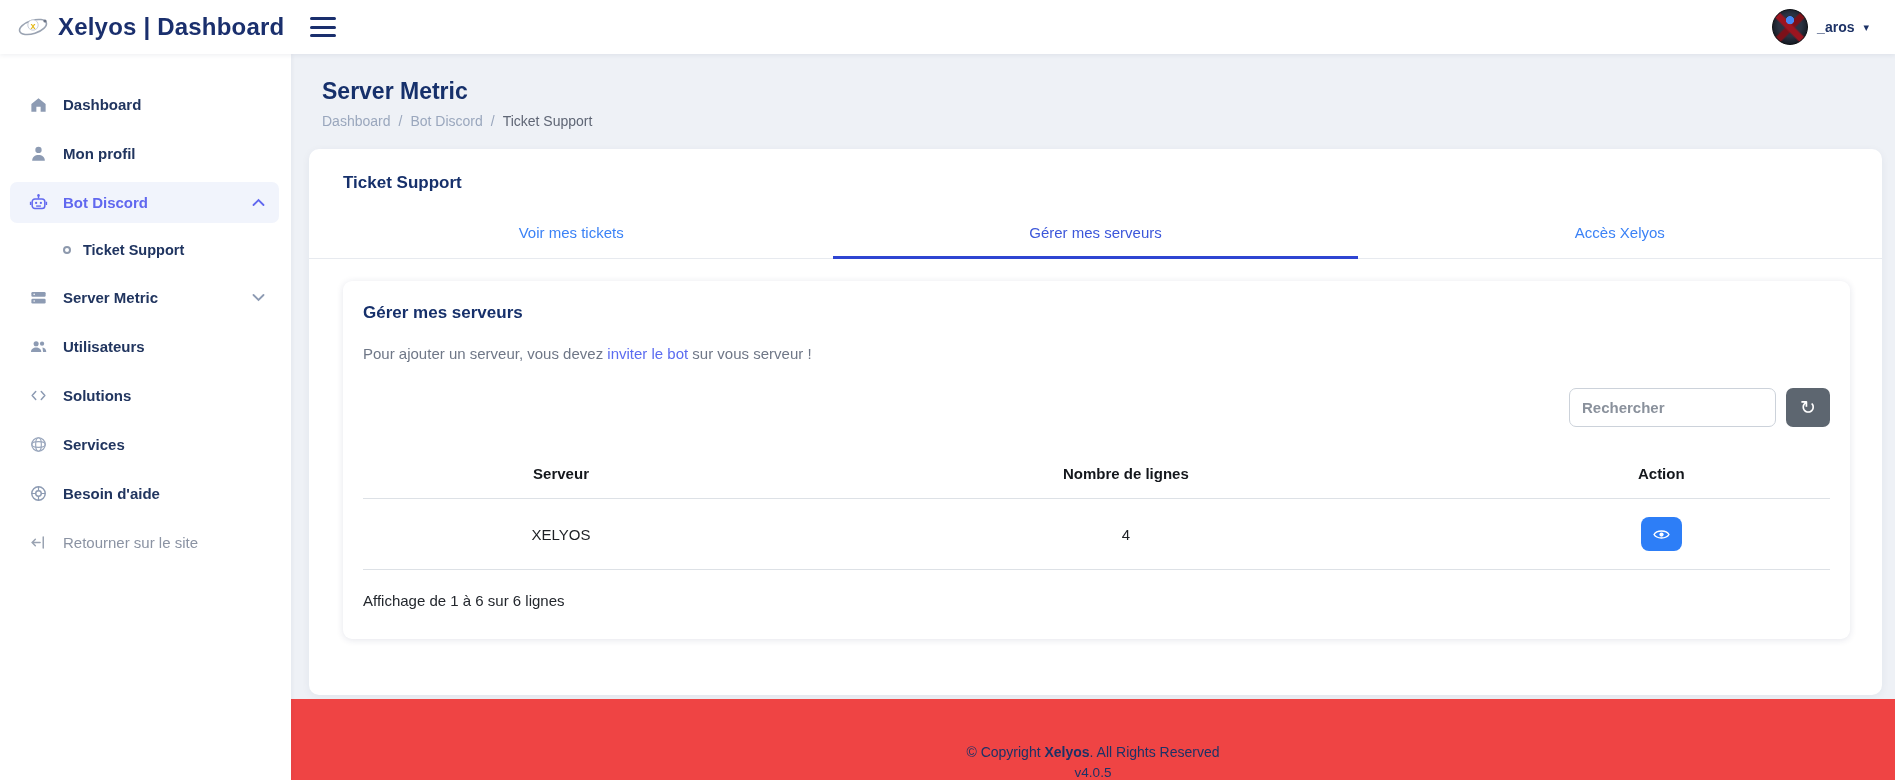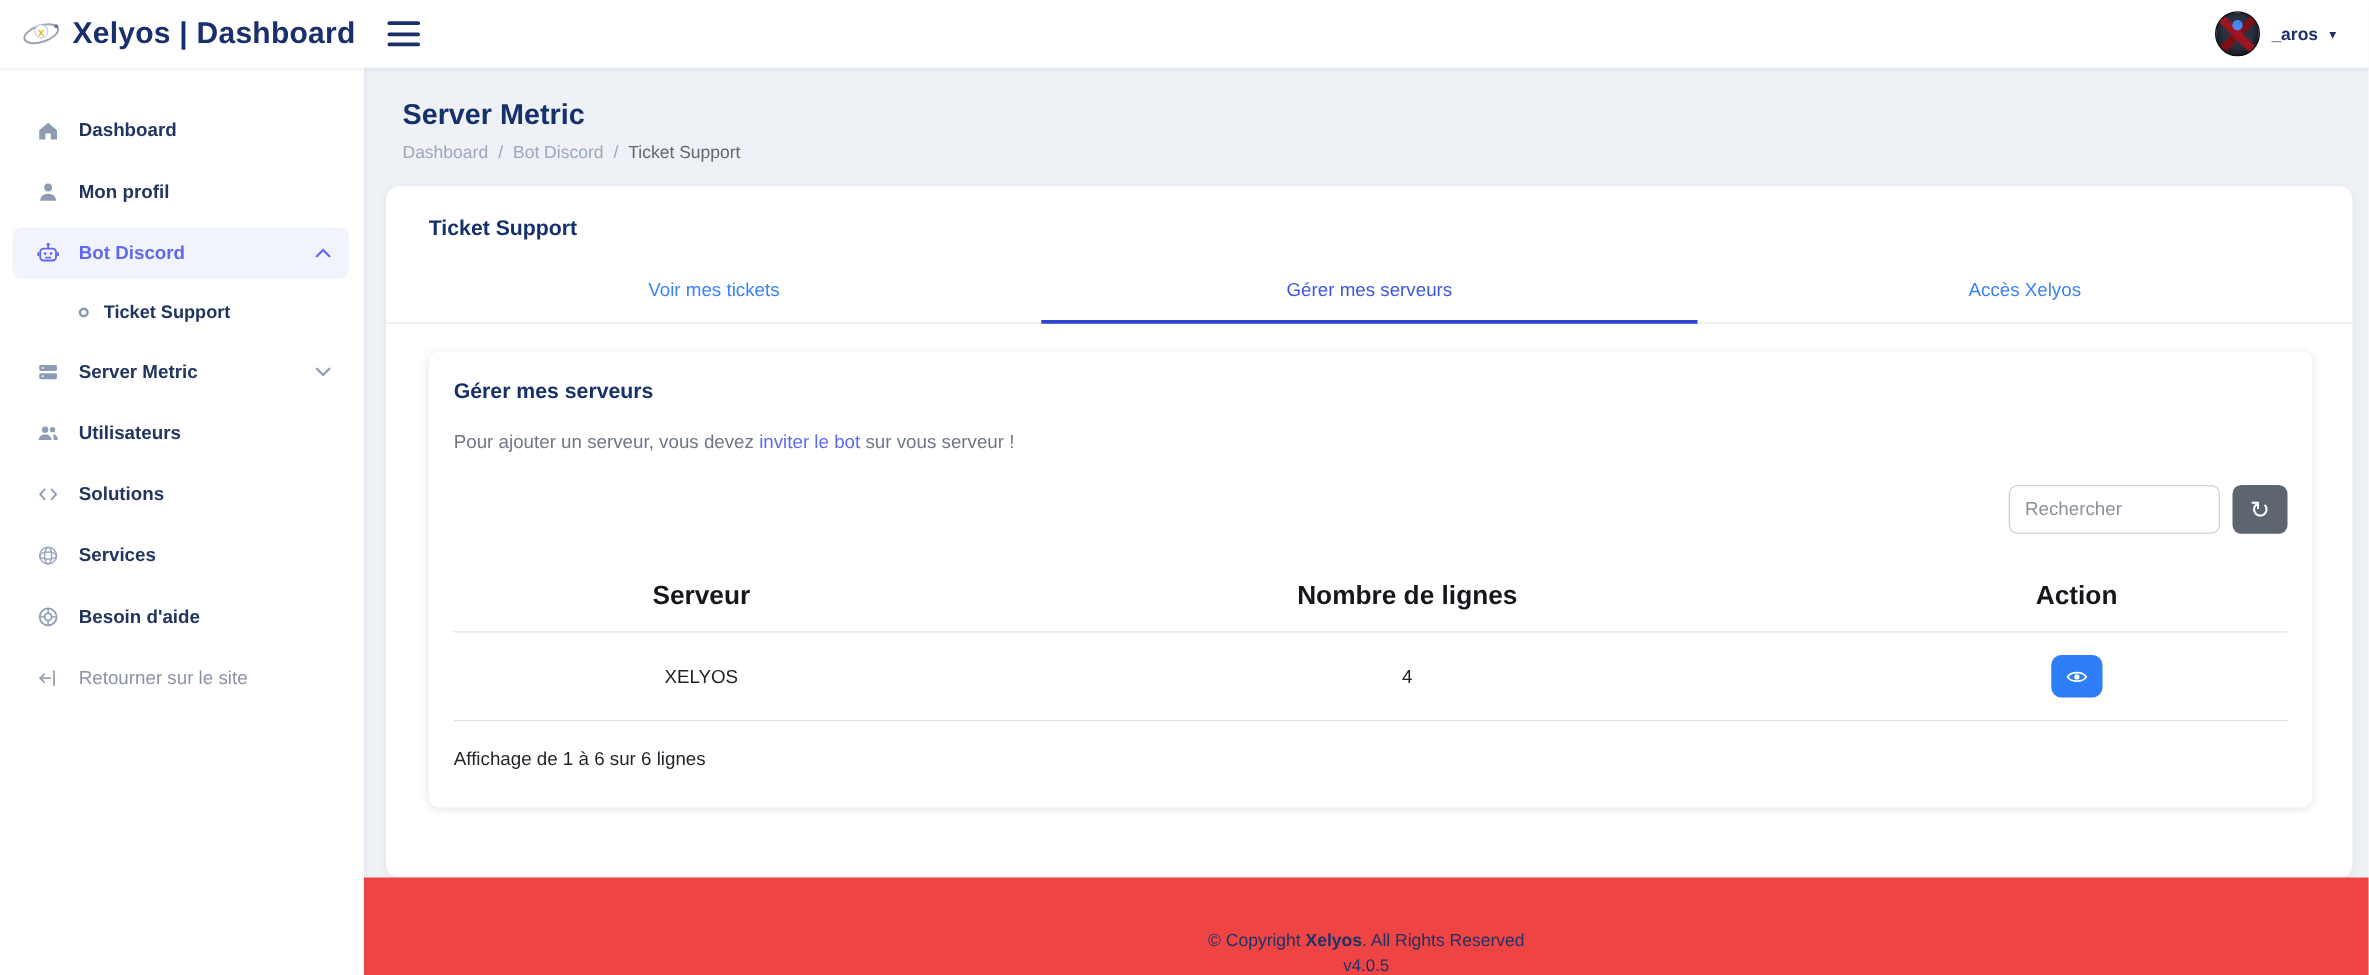--- a/index.html
+++ b/index.html
@@ -67,28 +67,28 @@
   .tab.active { color:#3c57da; border-bottom-color:#2e45d2; }
 
   
   .panel { margin:22px 32px 0 34px; background:#fff; border-radius:9px;
            box-shadow:0 1px 7px rgba(30,45,90,.12); padding:22px 20px 30px 20px; }
   .panel-title { font-size:17px; font-weight:bold; color:#16306b; margin-bottom:22px; }
   .panel-desc { font-size:15px; color:#6f7787; margin-bottom:26px; }
   .panel-desc a { color:#5b6cf0; text-decoration:none; cursor:pointer; }
 
   .search-row { display:flex; justify-content:flex-end; align-items:center; gap:10px; margin-bottom:26px; }
-  .search-input { width:169px; height:39px; border:1px solid #ccd2da; border-radius:7px;
-                  padding:0 12px; font-size:15px; color:#333; font-family:"Liberation Sans", sans-serif; outline:none; }
+  .search-input { width:207px; height:39px; border:1px solid #ccd2da; border-radius:7px;
+                  padding:0 12px; font-size:15px; color:#333; font-family:"Liberation Sans", sans-serif; outline:none;font-weight:bold; }
   .search-input::placeholder { color:#8a919c; }
   .refresh-btn { width:44px; height:39px; border:none; border-radius:7px; background:#5d6670;
                  color:#fff; font-size:19px; cursor:pointer; display:flex; align-items:center; justify-content:center; }
 
   table.servers { width:100%; border-collapse:collapse; }
-  .servers th { font-size:21px; font-weight:bold; color:#14171c; text-align:center;
+  .servers th { font-size:15px; font-weight:bold; color:#14171c; text-align:center;
                 padding:12px 8px 16px 8px; border-bottom:1px solid #dde1e6; }
   .servers td { font-size:15px; color:#1d2025; text-align:center; padding:18px 8px;
                 border-bottom:1px solid #dde1e6; }
   .servers th:nth-child(1), .servers td:nth-child(1) { width:27%; }
   .servers th:nth-child(2), .servers td:nth-child(2) { width:50%; }
   .servers th:nth-child(3), .servers td:nth-child(3) { width:23%; }
   .eye-btn { width:41px; height:34px; border:none; border-radius:8px; background:#2d7ef7;
              display:inline-flex; align-items:center; justify-content:center; cursor:pointer; }
   .eye-btn svg { width:17px; height:17px; }
 

